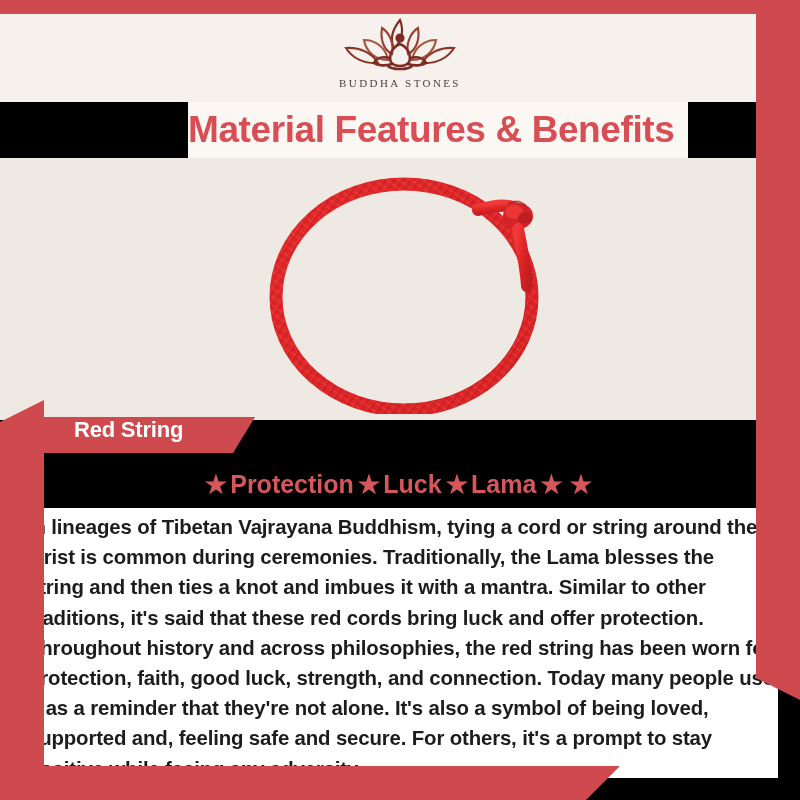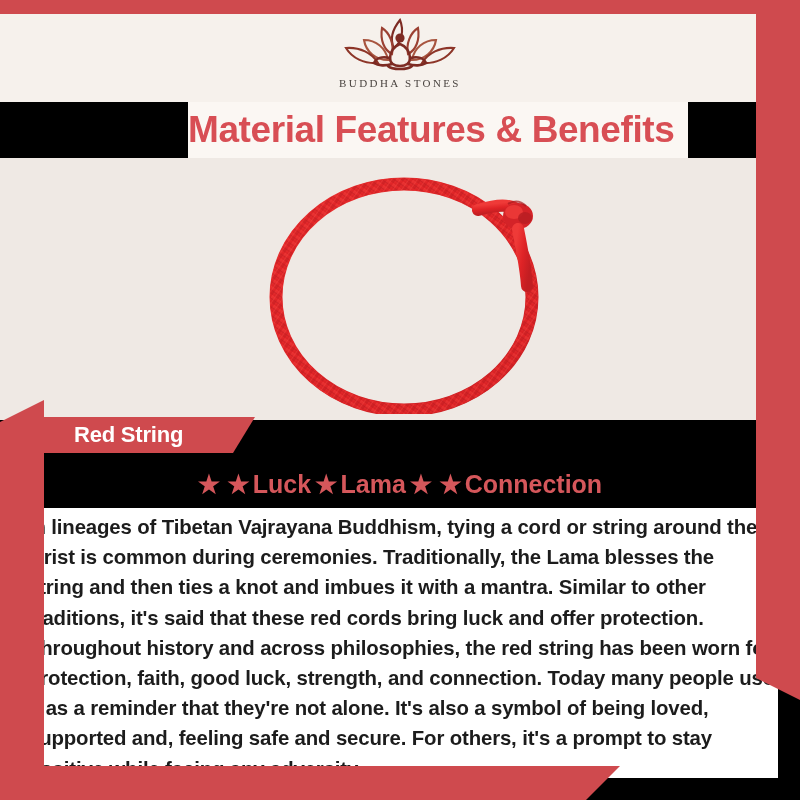--- a/index.html
+++ b/index.html
@@ -113,21 +113,21 @@
   
   .label-banner {
     position: absolute;
     top: 417px;
     left: 18px;
     width: 237px;
     height: 36px;
     background: #cf4a4e;
     clip-path: polygon(0 0, 100% 0, calc(100% - 22px) 100%, 0 100%);
     display: flex;
-    align-items: center;
+    align-items: flex-start;
     z-index: 7;
   }
   .label-banner span {
     color: #ffffff;
     font-size: 22px;
     font-weight: 700;
     padding-left: 56px;
     letter-spacing: -0.2px;
   }
 
@@ -237,35 +237,35 @@
   <div class="frame-left"></div>
   <div class="frame-bottom"></div>
 
   <div class="label-banner">
     <span>Red String</span>
   </div>
 
   <div class="benefits">
     <div class="benefit">
       <span class="star">★</span>
+      <span>Protection</span>
     </div>
     <div class="benefit">
       <span class="star">★</span>
       <span>Luck</span>
     </div>
     <div class="benefit">
       <span class="star">★</span>
       <span>Lama</span>
     </div>
     <div class="benefit">
       <span class="star">★</span>
     </div>
     <div class="benefit">
       <span class="star">★</span>
-      <span>Connection</span>
     </div>
   </div>
 
   <div class="body-card">
     <p>In lineages of Tibetan Vajrayana Buddhism, tying a cord or string around the wrist is common during ceremonies. Traditionally, the Lama blesses the string and then ties a knot and imbues it with a mantra. Similar to other traditions, it's said that these red cords bring luck and offer protection. Throughout history and across philosophies, the red string has been worn for protection, faith, good luck, strength, and connection. Today many people use it as a reminder that they're not alone. It's also a symbol of being loved, supported and, feeling safe and secure. For others, it's a prompt to stay positive while facing any adversity.</p>
   </div>
 
 </div>
 
 </body></html>

